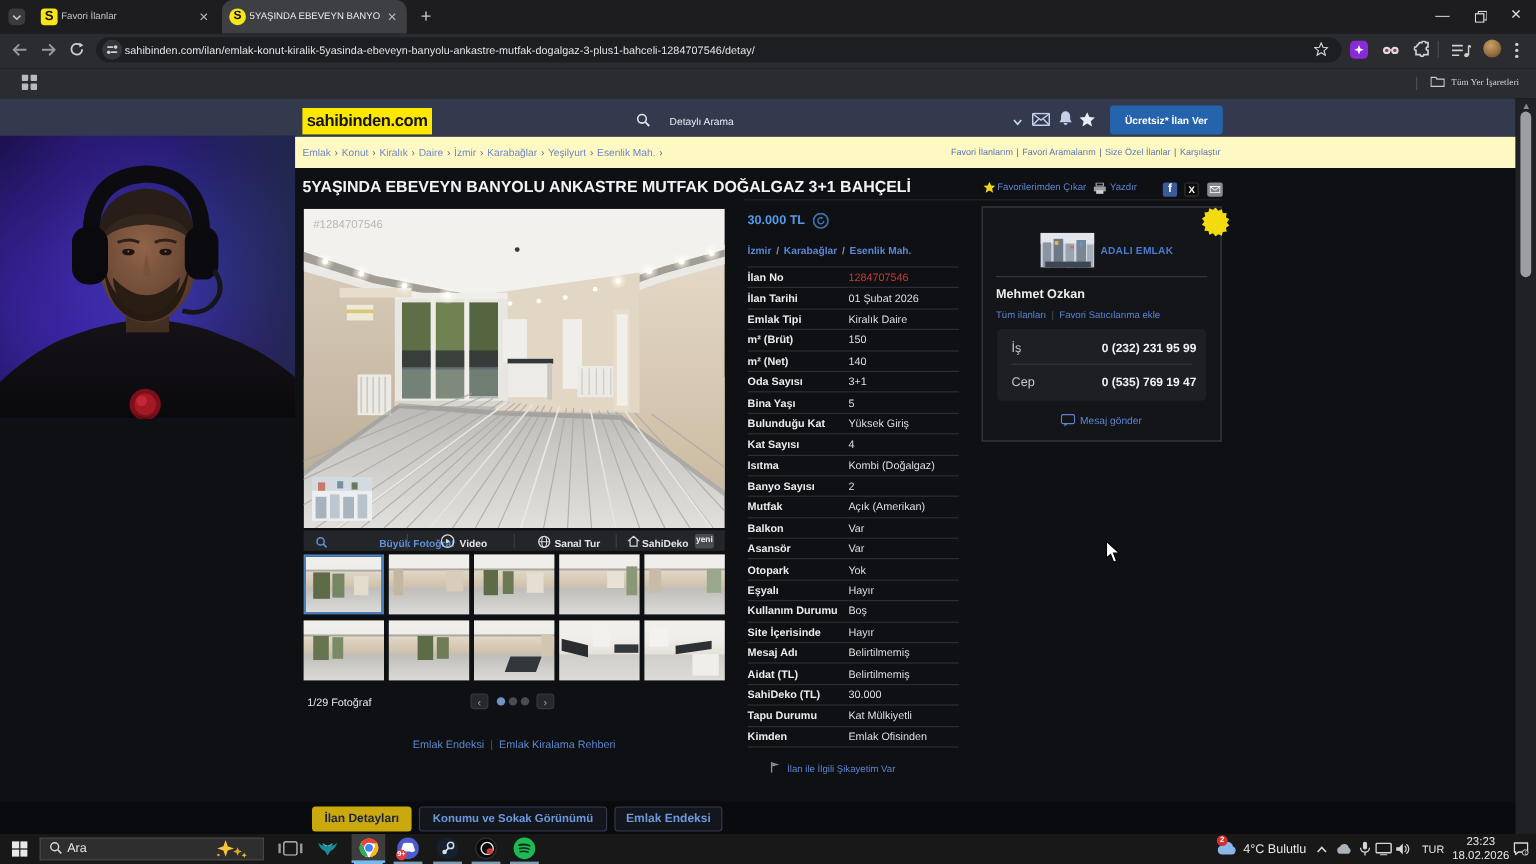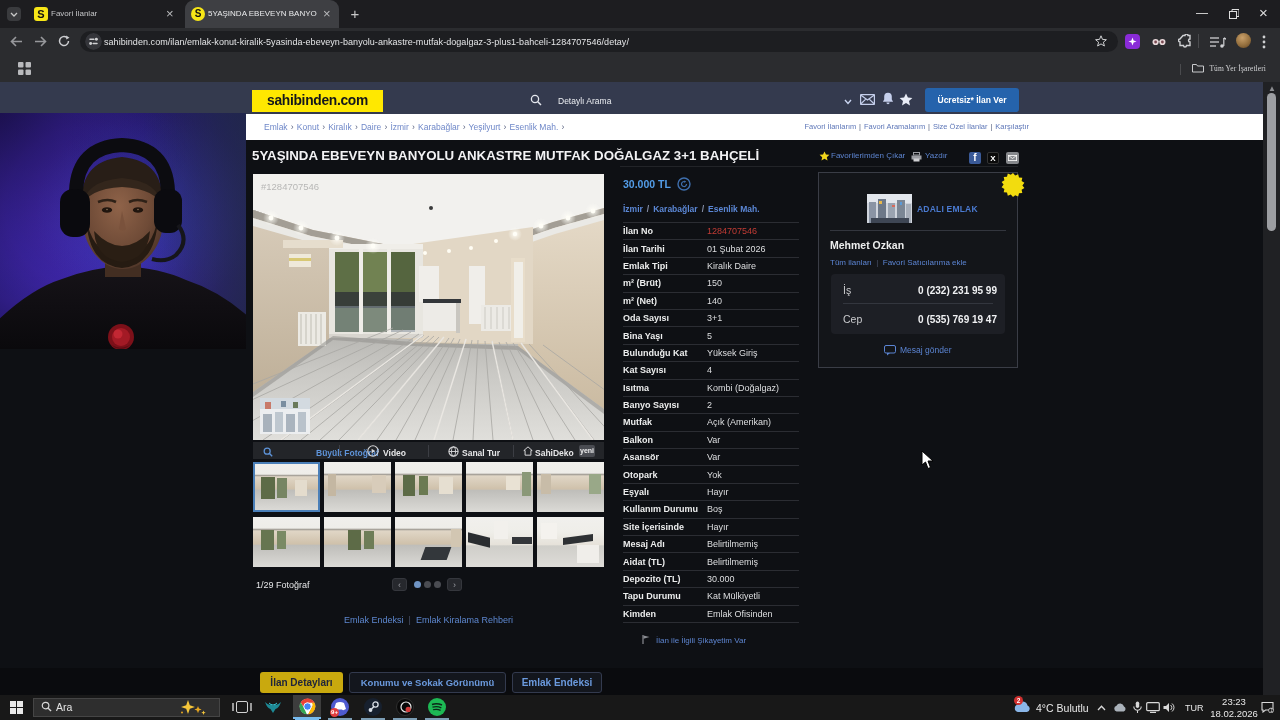--- a/index.html
+++ b/index.html
@@ -18,26 +18,26 @@
   .newtab { left:346px; top:5px; width:18px; height:18px; color:#c9c9c9; font-size:15px; text-align:center; line-height:18px; }
   .wctl { top:6px; color:#dedede; font-size:12px; }
   .toolbar { left:0; top:28px; width:1280px; height:29px; background:#2b2c2f; }
   .pill { left:80px; top:31px; width:1038px; height:21px; background:#1d1e21; border-radius:11px; }
   .urltxt { left:104px; top:37px; color:#e4e5e7; font-size:9px; white-space:nowrap; letter-spacing:0.05px; }
   .siteico { left:85px; top:33px; width:17px; height:17px; border-radius:50%; color:#cfd0d2; }
   .bookbar { left:0; top:57px; width:1280px; height:25px; background:#2b2c2f; }
   .allbm { right:14px; top:64px; color:#d2d3d5; font-size:7.5px; letter-spacing:0.1px;font-family:Liberation Serif, serif; }
   
   .sheader { left:0; top:82px; width:1263px; height:32px; background:#343a4e; }
-  .slogo { left:252px; top:90px; width:131px; height:22px; background:#ffe800; color:#14161c; font-weight:bold; font-size:13.8px; text-align:center; line-height:22px; letter-spacing:-0.3px; }
+  .slogo { left:252px; top:90px; width:108px; height:22px; background:#ffe800; color:#14161c; font-weight:bold; font-size:13.8px; text-align:center; line-height:22px; letter-spacing:-0.3px; }
   .ssearch { left:369px; top:90px; width:177px; height:22px; background:#3a4154; border:1px solid #454d63; color:#8a90a5; font-size:8px; line-height:20px; padding-left:6px; overflow:hidden; }
   .sdet { left:558px; top:96px; color:#eceef2; font-size:8.5px; }
   .suser { left:805px; top:114px; color:#e6e9f0; font-size:13px; font-weight:bold; }
   .sbtn { left:925px; top:88px; width:94px; height:24px; background:#2563ac; border-radius:3px; color:#fff; font-weight:bold; font-size:8.5px; text-align:center; line-height:24px; }
-  .crumbs { left:12px; top:114px; width:1263px; height:26px; background:#ffffff; color:#6e87c8; font-size:8.5px; }
+  .crumbs { left:0; top:114px; width:1263px; height:26px; background:#fef9c3; color:#6e87c8; font-size:8.5px; }
   .crumbl { position:absolute; left:252px; top:8px; width:700px; }
   .crumbr { position:absolute; right:246px; top:8px; color:#5e77b8; font-size:7.5px; }
   .csep { color:#596280; padding:0 0.8px; }
   .ttl { left:252px; top:148px; color:#f2f2f4; font-weight:bold; font-size:13.3px; }
   .tact { left:818px; top:151px; color:#5d84cf; font-size:9.5px; }
   
   .photo { left:253px; top:174px; width:351px; height:266px; }
   .pbtns { left:253px; top:442px; width:351px; height:17px; background:#232529; color:#e8e8ea; font-size:10.5px; font-weight:bold; }
   .pgr { background:#26282d; border:1px solid #35373d; border-radius:3px; width:15px; height:13px; color:#9a9ca2; font-size:9px; text-align:center; line-height:12px; }
   .plinks { left:344px; top:615px; color:#5d87cf; font-size:9px; }
@@ -526,21 +526,21 @@
         </tr>
     <tr>
           <td class="l">Mesaj Adı</td>
           <td>Belirtilmemiş</td>
         </tr>
     <tr>
           <td class="l">Aidat (TL)</td>
           <td>Belirtilmemiş</td>
         </tr>
     <tr>
-          <td class="l">Depozito (TL)</td>
+          <td class="l">SahiDeko (TL)</td>
           <td>30.000</td>
         </tr>
     <tr>
           <td class="l">Tapu Durumu</td>
           <td>Kat Mülkiyetli</td>
         </tr>
     <tr>
           <td class="l">Kimden</td>
           <td>Emlak Ofisinden</td>
         </tr>

